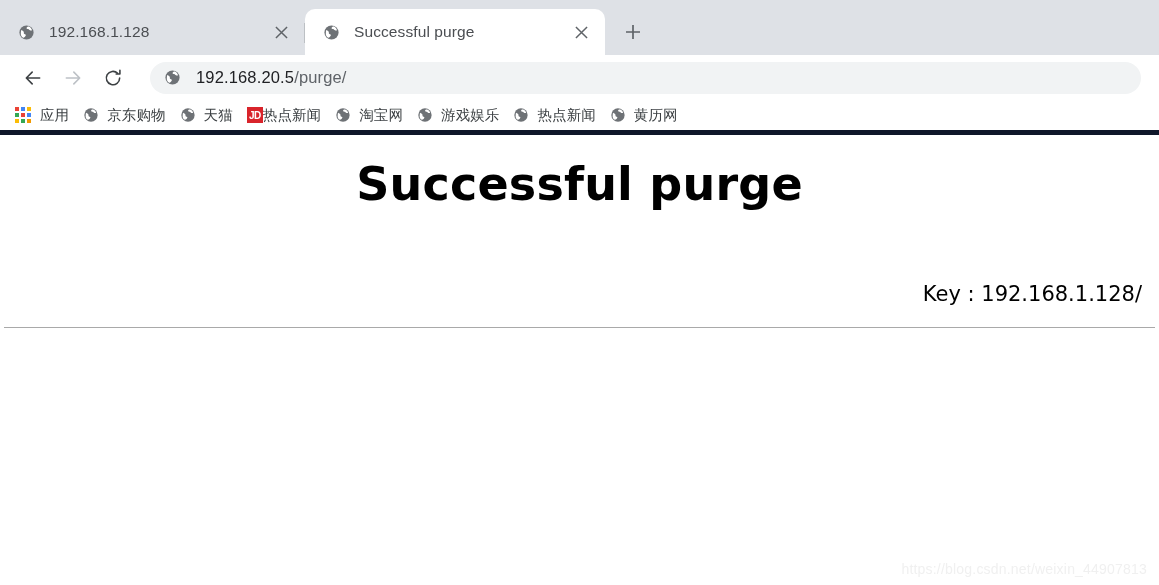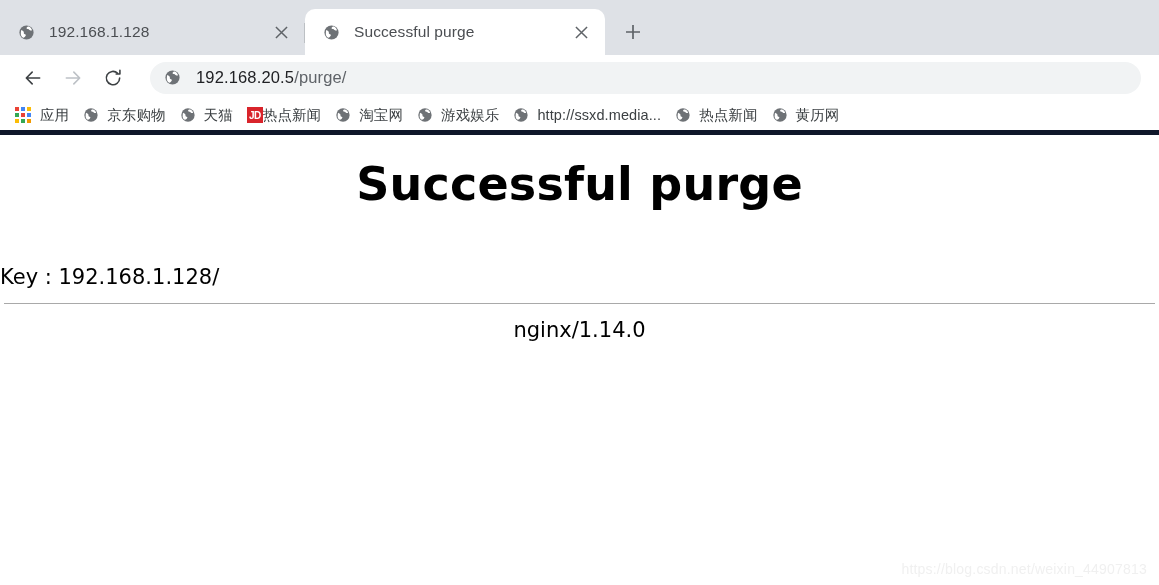--- a/index.html
+++ b/index.html
@@ -215,24 +215,24 @@
     text-align: center;
     font-size: 46px;
     font-weight: bold;
     color: #000000;
     margin: 0;
     padding-top: 22px;
     letter-spacing: 0.2px;
     font-family: "DejaVu Sans", sans-serif;
   }
   .page-body {
-    text-align: left;
+    text-align: right;
     font-size: 21px;
     color: #000000;
-    margin: 0;
+    margin: 17px;
     padding-top: 52px;
     line-height: 1.42;
     font-family: "DejaVu Sans", sans-serif;
   }
   .page-hr {
     border: none;
     border-top: 1px solid #a9a9a9;
     margin: 10px 4px 0 4px;
     height: 0;
   }
@@ -393,30 +393,20 @@
       <span class="bm-icon">
         <svg width="16" height="16" viewBox="0 0 24 24">
           <circle cx="12" cy="12" r="10" fill="#6e7276"></circle>
           <path d="M4.5 8.5c1.8 0.6 3 1.6 3.6 2.6 0.5 0.9-0.2 1.8 0.4 2.6 0.7 0.9 2.1 0.6 2.5 1.6 0.3 0.8-0.4 1.8-1.2 2.6-0.8 0.8-1.7 1.2-2.4 1.4C5 18.3 3.5 15.4 4 12.2c0.1-1.4 0.3-2.6 0.5-3.7z" fill="#ffffff"></path>
           <path d="M15.2 3.6c2.3 0.9 4 2.8 4.6 5.1-0.9 0.5-2 0.6-2.9 0.2-1-0.4-1.4-1.4-2.3-1.8-0.8-0.4-2-0.2-2.4-0.9-0.4-0.8 0.5-1.8 1.4-2.3 0.5-0.3 1.1-0.4 1.6-0.3z" fill="#ffffff"></path>
         </svg>
       </span>
       <span class="bm-label">游戏娱乐</span>
     </div>
 
-    <div class="bm">
-      <span class="bm-icon">
-        <svg width="16" height="16" viewBox="0 0 24 24">
-          <circle cx="12" cy="12" r="10" fill="#6e7276"></circle>
-          <path d="M4.5 8.5c1.8 0.6 3 1.6 3.6 2.6 0.5 0.9-0.2 1.8 0.4 2.6 0.7 0.9 2.1 0.6 2.5 1.6 0.3 0.8-0.4 1.8-1.2 2.6-0.8 0.8-1.7 1.2-2.4 1.4C5 18.3 3.5 15.4 4 12.2c0.1-1.4 0.3-2.6 0.5-3.7z" fill="#ffffff"></path>
-          <path d="M15.2 3.6c2.3 0.9 4 2.8 4.6 5.1-0.9 0.5-2 0.6-2.9 0.2-1-0.4-1.4-1.4-2.3-1.8-0.8-0.4-2-0.2-2.4-0.9-0.4-0.8 0.5-1.8 1.4-2.3 0.5-0.3 1.1-0.4 1.6-0.3z" fill="#ffffff"></path>
-        </svg>
-      </span>
-      <span class="bm-label">http://ssxd.media...</span>
-    </div>
 
     <div class="bm">
       <span class="bm-icon">
         <svg width="16" height="16" viewBox="0 0 24 24">
           <circle cx="12" cy="12" r="10" fill="#6e7276"></circle>
           <path d="M4.5 8.5c1.8 0.6 3 1.6 3.6 2.6 0.5 0.9-0.2 1.8 0.4 2.6 0.7 0.9 2.1 0.6 2.5 1.6 0.3 0.8-0.4 1.8-1.2 2.6-0.8 0.8-1.7 1.2-2.4 1.4C5 18.3 3.5 15.4 4 12.2c0.1-1.4 0.3-2.6 0.5-3.7z" fill="#ffffff"></path>
           <path d="M15.2 3.6c2.3 0.9 4 2.8 4.6 5.1-0.9 0.5-2 0.6-2.9 0.2-1-0.4-1.4-1.4-2.3-1.8-0.8-0.4-2-0.2-2.4-0.9-0.4-0.8 0.5-1.8 1.4-2.3 0.5-0.3 1.1-0.4 1.6-0.3z" fill="#ffffff"></path>
         </svg>
       </span>
       <span class="bm-label">热点新闻</span>
@@ -437,18 +427,17 @@
   <div class="viewport">
 
     <h1 class="page-h1">Successful purge</h1>
 
     <div class="page-body">
       <div>Key : 192.168.1.128/</div>
     </div>
 
     <hr class="page-hr">
 
-    <div class="page-footer">nginx/1.14.0</div>
 
     <div class="watermark">https://blog.csdn.net/weixin_44907813</div>
   </div>
 
 </div>
 
 </body></html>

